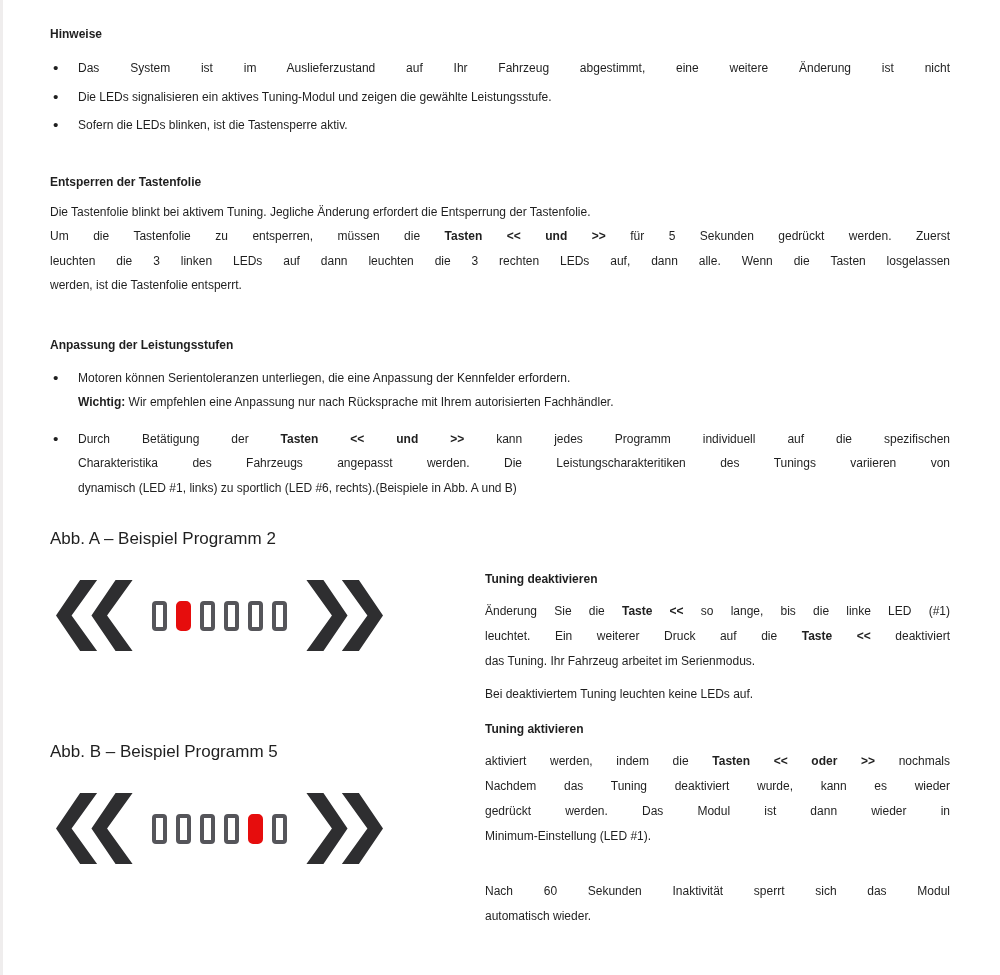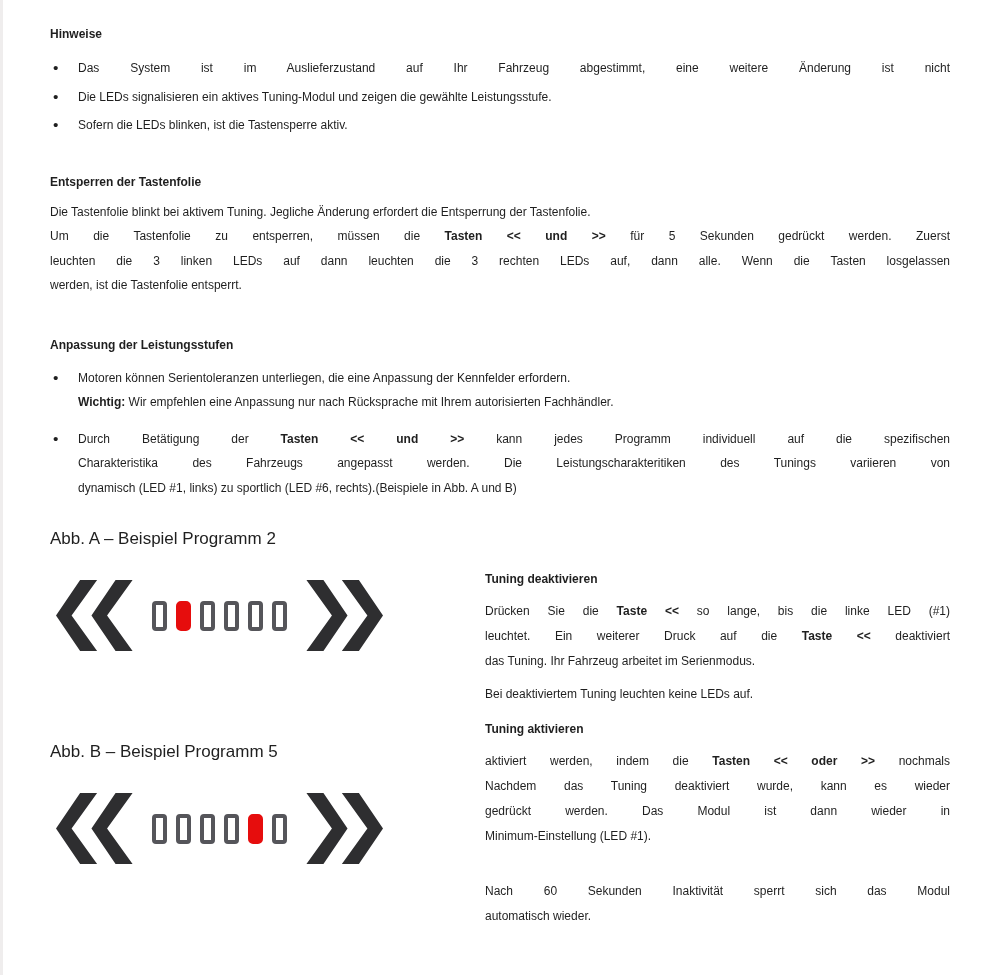--- a/index.html
+++ b/index.html
@@ -158,21 +158,21 @@
             <polygon points="26,0 2,0 38,50 2,100 26,100 60,50" fill="currentColor"></polygon>
           </svg>
         </div>
       </div>
 
     </div>
 
     <div class="col-right">
       <div class="h">Tuning deaktivieren</div>
       <div class="para rc-p1">
-          <div class="tl tl-j"><span>Drücken Sie die </span><b>Taste &lt;&lt;</b><span> so lange, bis die linke LED (#1)</span></div>
+          <div class="tl tl-j"><span>Änderung Sie die </span><b>Taste &lt;&lt;</b><span> so lange, bis die linke LED (#1)</span></div>
           <div class="tl tl-j"><span>leuchtet. Ein weiterer Druck auf die </span><b>Taste &lt;&lt;</b><span> deaktiviert</span></div>
           <div class="tl"><span>das Tuning. Ihr Fahrzeug arbeitet im Serienmodus.</span></div>
         </div>
       <div class="para rc-p2">
           <div class="tl"><span>Bei deaktiviertem Tuning leuchten keine LEDs auf.</span></div>
         </div>
       <div class="h rc-h2">Tuning aktivieren</div>
       <div class="para rc-p3">
           <div class="tl tl-j"><span>aktiviert werden, indem die </span><b>Tasten &lt;&lt; oder &gt;&gt;</b><span> nochmals</span></div>
           <div class="tl tl-j"><span>Nachdem das Tuning deaktiviert wurde, kann es wieder</span></div>

